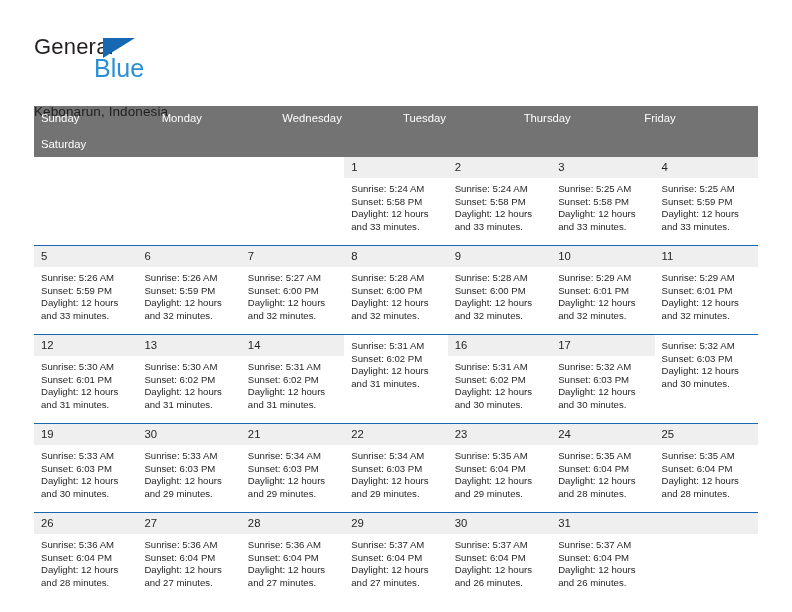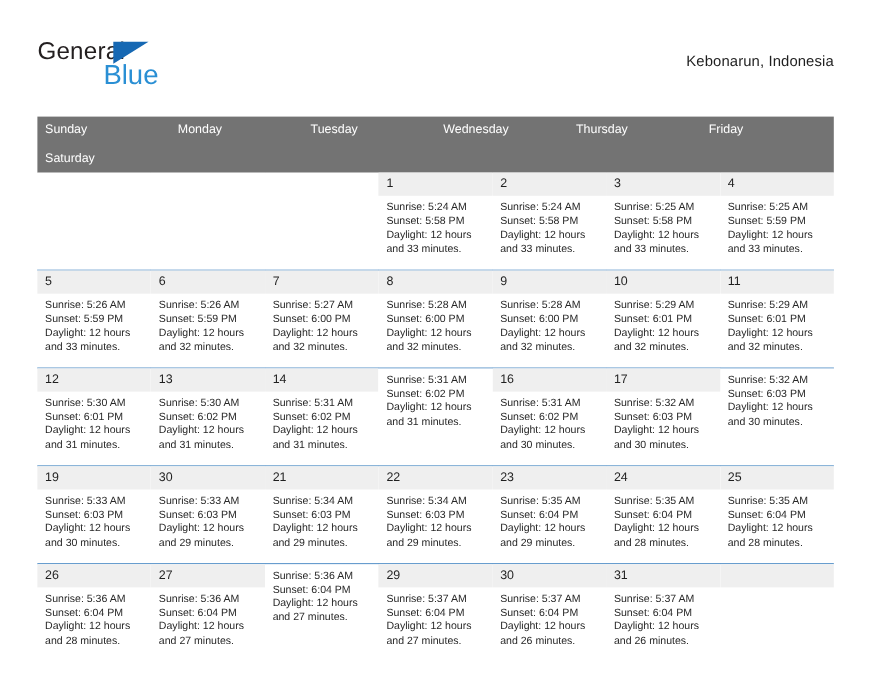--- a/index.html
+++ b/index.html
@@ -24,20 +24,21 @@
   }
 
   
   .header {
     display: flex;
     align-items: flex-start;
     justify-content: space-between;
     height: 72px;
     padding-top: 26px;
     box-sizing: content-box;
+    flex-direction: column;
   }
   .brand {
     position: relative;
     width: 130px;
     height: 56px;
     flex: 0 0 auto;
   }
   .brand-general {
     position: absolute;
     left: 0;
@@ -157,22 +158,22 @@
       <div class="cal-subtitle">Kebonarun, Indonesia</div>
     </div>
 
   </div>
 
   <div class="calendar">
 
     <div class="weekdays">
       <div class="weekday">Sunday</div>
       <div class="weekday">Monday</div>
+      <div class="weekday">Wednesday</div>
       <div class="weekday">Tuesday</div>
-      <div class="weekday">Wednesday</div>
       <div class="weekday">Thursday</div>
       <div class="weekday">Friday</div>
       <div class="weekday">Saturday</div>
     </div>
 
     <div id="weeks-container">
         <div class="week first">
           <div class="day-cell empty">
             <div class="day-number"></div>
             <div class="day-body">
@@ -443,20 +444,21 @@
           <div class="day-cell">
             <div class="day-number">27</div>
             <div class="day-body">
               <div>Sunrise: 5:36 AM</div>
               <div>Sunset: 6:04 PM</div>
               <div>Daylight: 12 hours</div>
               <div>and 27 minutes.</div>
             </div>
           </div>
           <div class="day-cell">
+            <div class="day-number">28</div>
             <div class="day-body">
               <div>Sunrise: 5:36 AM</div>
               <div>Sunset: 6:04 PM</div>
               <div>Daylight: 12 hours</div>
               <div>and 27 minutes.</div>
             </div>
           </div>
           <div class="day-cell">
             <div class="day-number">29</div>
             <div class="day-body">

